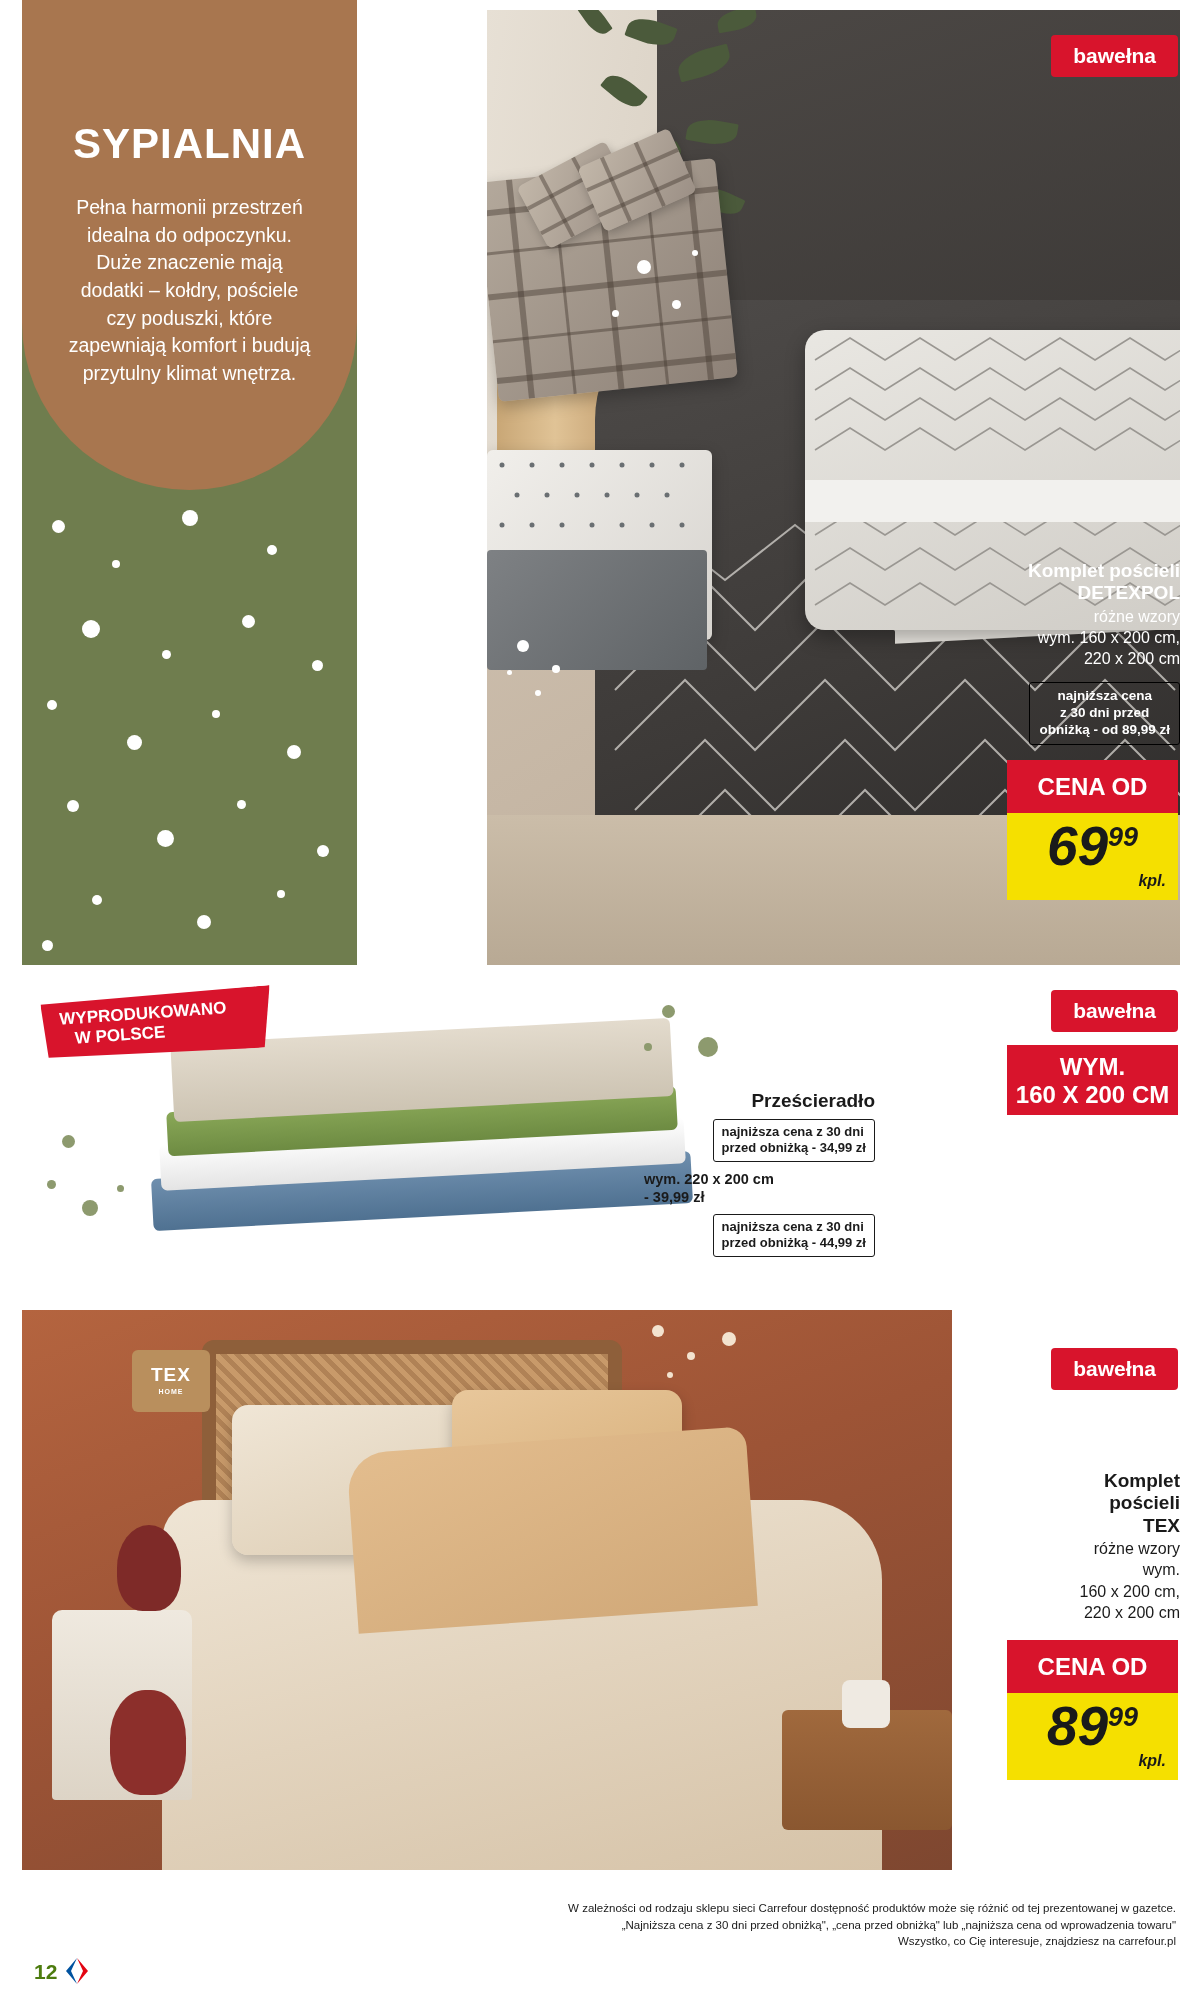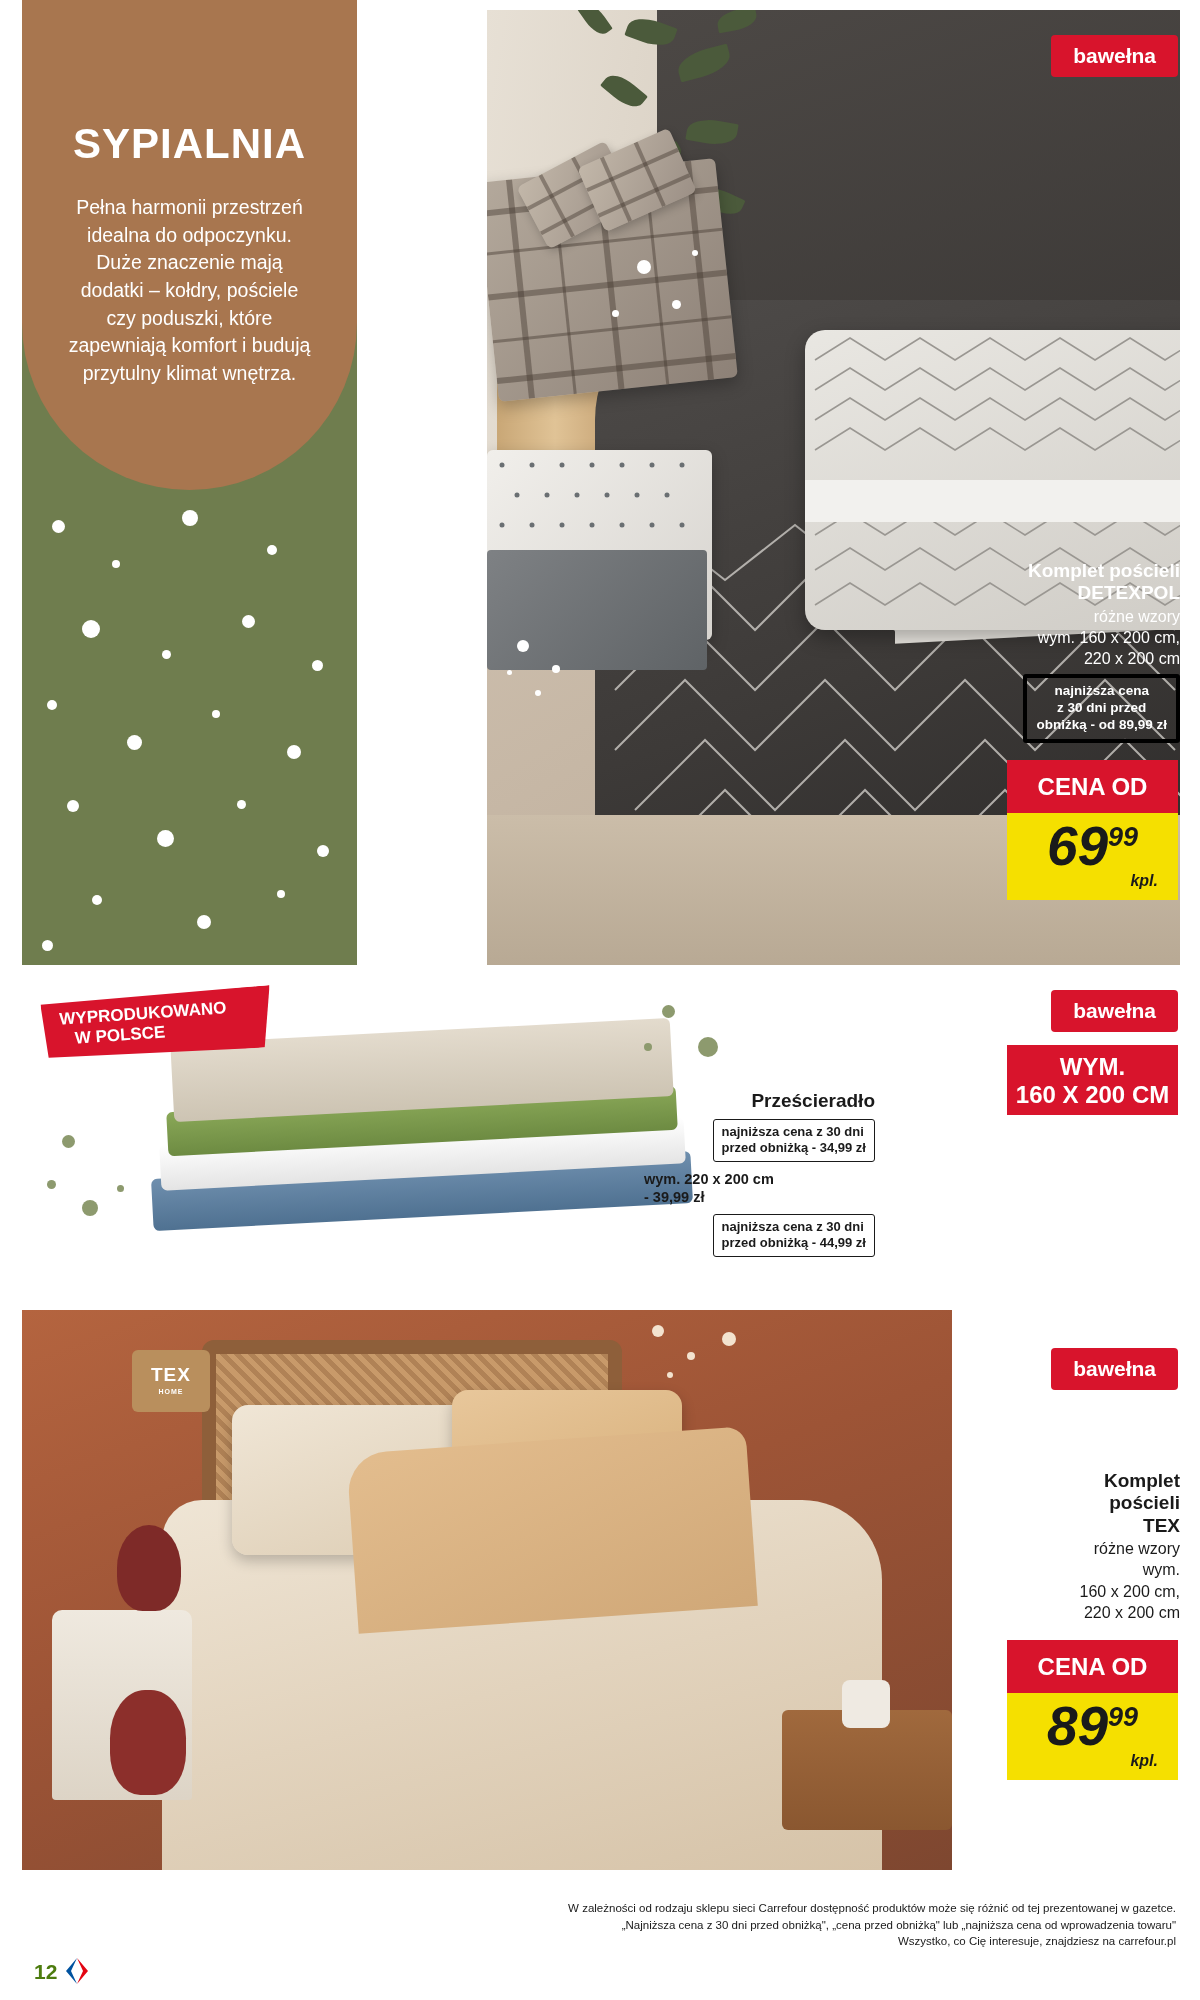--- a/index.html
+++ b/index.html
@@ -122,40 +122,40 @@
   }
 
   .prod-block1 {
     position: absolute; left: 930px; top: 560px; width: 250px;
     text-align: right; color: #ffffff;
   }
   .prod-name { font-size: 19px; font-weight: 700; line-height: 1.18; }
   .prod-brand { font-size: 19px; font-weight: 700; line-height: 1.18; }
   .prod-desc { font-size: 16px; font-weight: 400; line-height: 1.2; margin-top: 2px; }
   .lowprice-box {
-    display: inline-block; border: 4px solid #000000; border-radius: 3px;
-    padding: 5px 9px; margin-top: 6px;
+    display: inline-block; border: 1px solid #000000; border-radius: 3px;
+    padding: 5px 9px; margin-top: 14px;
     font-size: 13.5px; font-weight: 700; line-height: 1.25; color: #ffffff;
   }
 
   .pricetag {
     position: absolute; width: 171px;
   }
   .pt-head {
     background: #d8142c; color: #fff; text-align: center;
     font-size: 24px; font-weight: 700; padding: 13px 0 12px;
   }
   .pt-body {
     background: #f5e000; text-align: center; position: relative;
     padding: 6px 0 10px;
     font-style: italic;
   }
   .pt-main { font-size: 55px; font-weight: 700; color: #1a1a1a; line-height: 1; display: inline-block; }
   .pt-cents { font-size: 27px; font-weight: 700; color: #1a1a1a; vertical-align: top; display: inline-block; margin-top: 3px; }
-  .pt-unit { font-size: 16px; font-weight: 700; color: #1a1a1a; text-align: right; padding-right: 20px; margin-top: -2px; }
+  .pt-unit { font-size: 16px; font-weight: 700; color: #1a1a1a; text-align: right; padding-right: 12px; margin-top: -2px; }
 
   
   .sec2 { position: absolute; left: 0; top: 985px; width: 1200px; height: 330px; }
   .sheets-photo {
     position: absolute; left: 22px; top: 0; width: 740px; height: 320px;
     background: #ffffff; overflow: hidden;
   }
   .sheet-layer { position: absolute; border-radius: 6px; }
   .ribbon {
     position: absolute; left: 20px; top: 8px; width: 230px; height: 62px;

